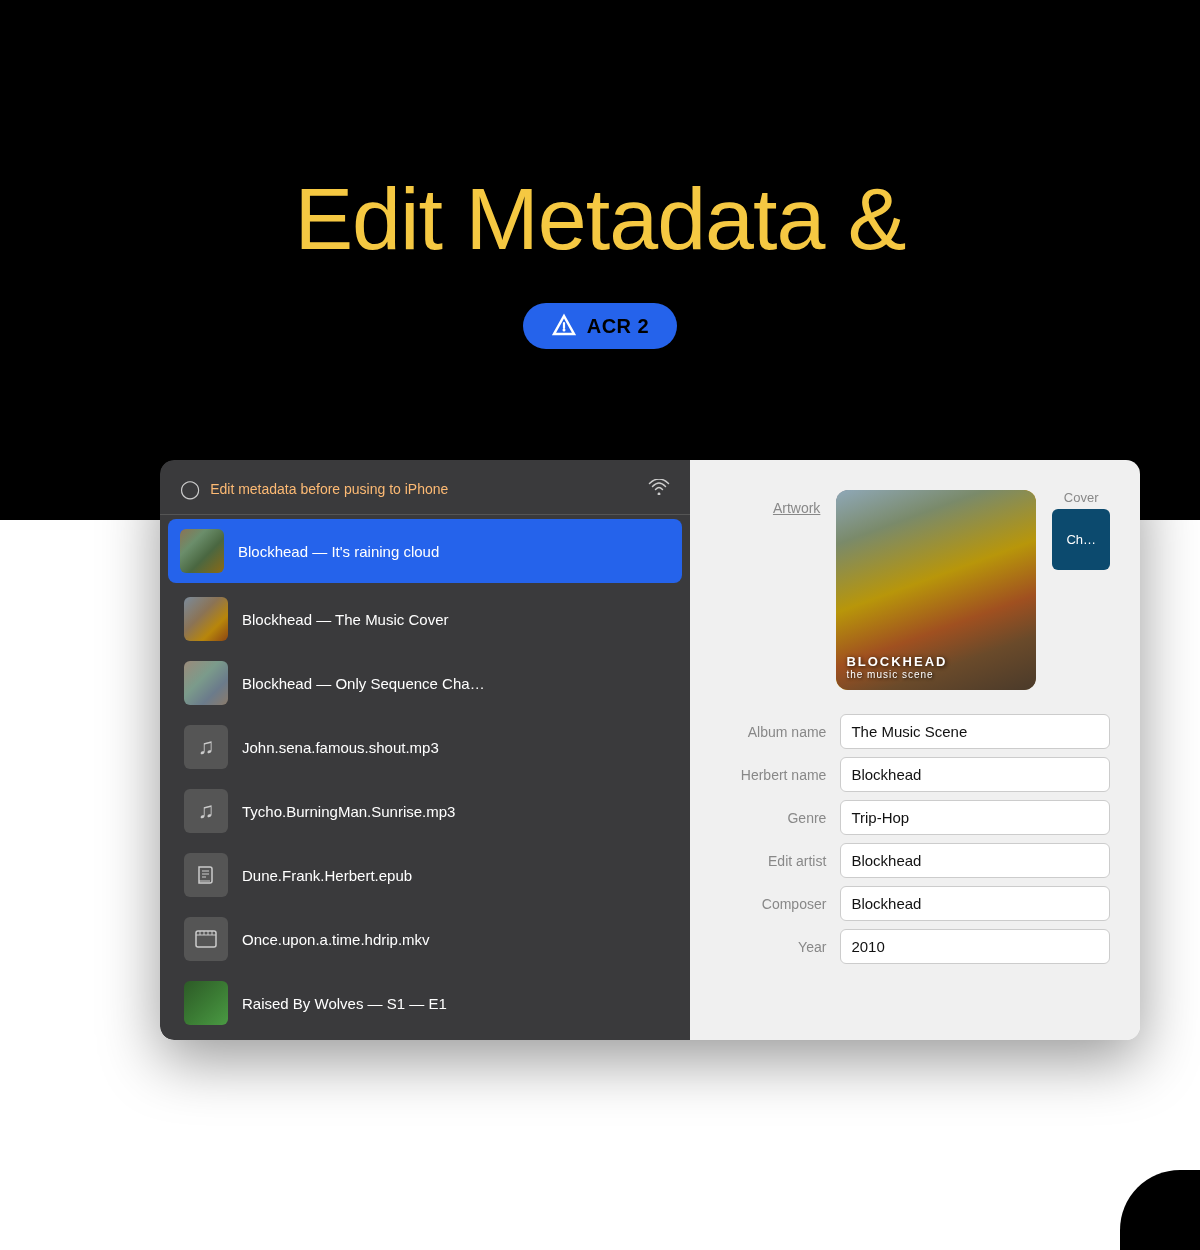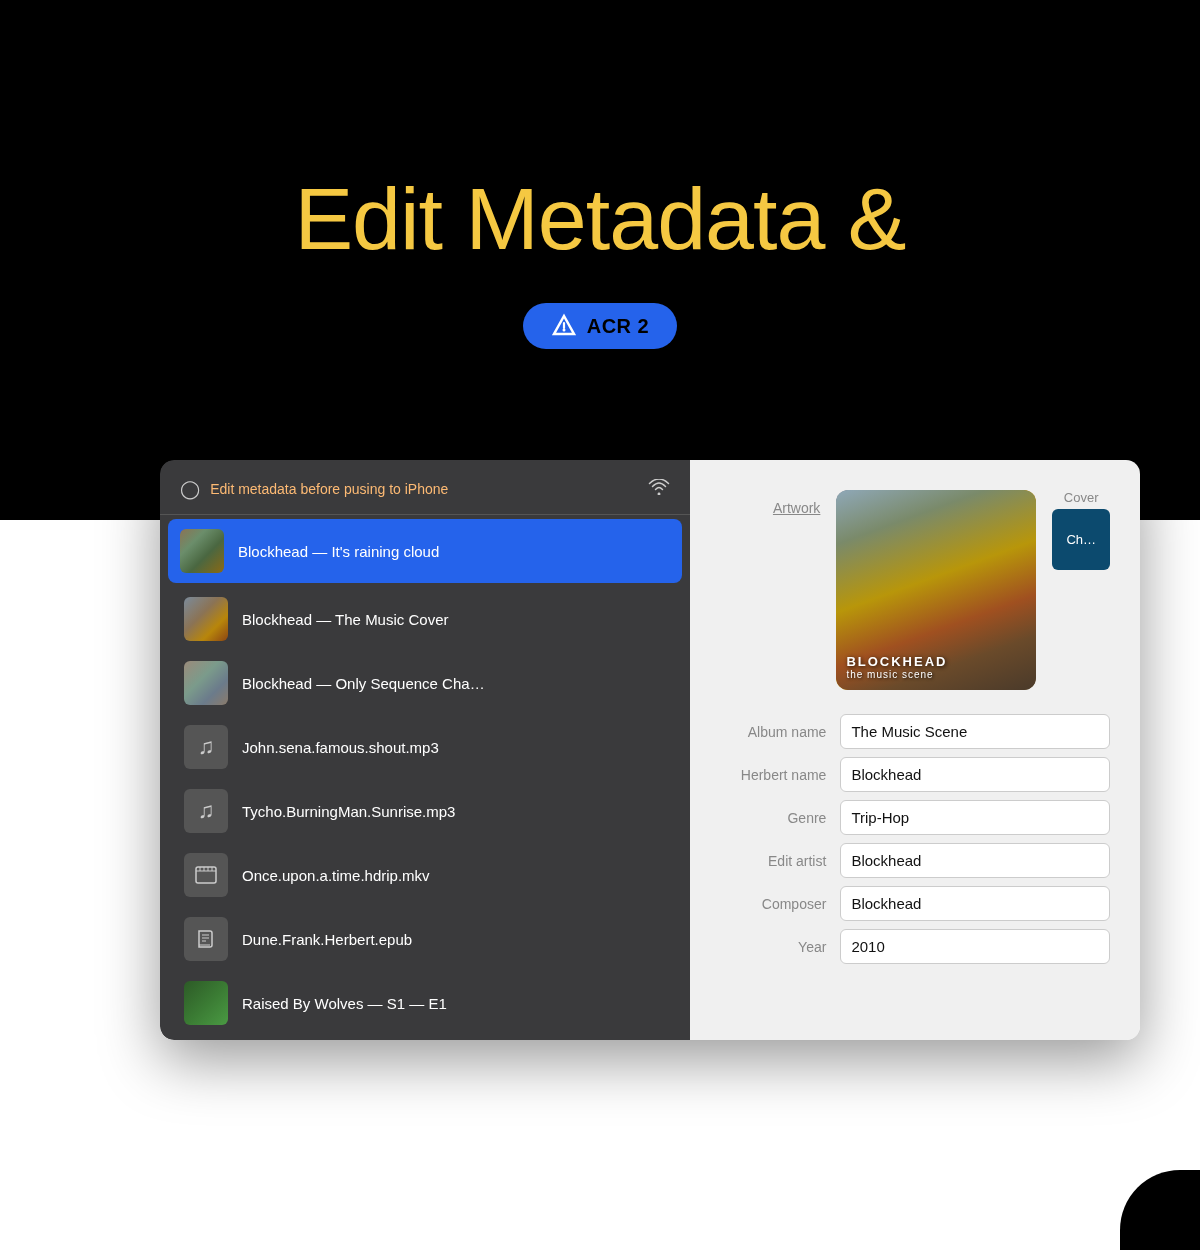--- a/index.html
+++ b/index.html
@@ -328,47 +328,47 @@
         <div class="track-thumb-music">♫</div>
         <span class="track-name">John.sena.famous.shout.mp3</span>
       </div>
 
       <div class="track-item">
         <div class="track-thumb-music">♫</div>
         <span class="track-name">Tycho.BurningMan.Sunrise.mp3</span>
       </div>
 
       <div class="track-item">
+        <div class="track-thumb-book">
+          <svg width="20" height="20" viewBox="0 0 20 20" fill="none">
+            <path d="M3 2h11a2 2 0 0 1 2 2v12a2 2 0 0 1-2 2H3V2Z" stroke="#ccc" stroke-width="1.5" fill="none"></path>
+            <line x1="3" y1="16" x2="14" y2="16" stroke="#ccc" stroke-width="1"></line>
+            <line x1="6" y1="6" x2="13" y2="6" stroke="#ccc" stroke-width="1"></line>
+            <line x1="6" y1="9" x2="13" y2="9" stroke="#ccc" stroke-width="1"></line>
+            <line x1="6" y1="12" x2="10" y2="12" stroke="#ccc" stroke-width="1"></line>
+          </svg>
+        </div>
+        <span class="track-name">Dune.Frank.Herbert.epub</span>
+      </div>
+
+      <div class="track-item">
         <div class="track-thumb-video">
           <svg width="22" height="18" viewBox="0 0 22 18" fill="none">
             <rect x="1" y="1" width="20" height="16" rx="2" stroke="#ccc" stroke-width="1.5" fill="none"></rect>
             <line x1="1" y1="5" x2="21" y2="5" stroke="#ccc" stroke-width="1"></line>
             <line x1="5" y1="1" x2="5" y2="5" stroke="#ccc" stroke-width="1"></line>
             <line x1="9" y1="1" x2="9" y2="5" stroke="#ccc" stroke-width="1"></line>
             <line x1="13" y1="1" x2="13" y2="5" stroke="#ccc" stroke-width="1"></line>
             <line x1="17" y1="1" x2="17" y2="5" stroke="#ccc" stroke-width="1"></line>
           </svg>
         </div>
         <span class="track-name">Once.upon.a.time.hdrip.mkv</span>
       </div>
 
       <div class="track-item">
-        <div class="track-thumb-book">
-          <svg width="20" height="20" viewBox="0 0 20 20" fill="none">
-            <path d="M3 2h11a2 2 0 0 1 2 2v12a2 2 0 0 1-2 2H3V2Z" stroke="#ccc" stroke-width="1.5" fill="none"></path>
-            <line x1="3" y1="16" x2="14" y2="16" stroke="#ccc" stroke-width="1"></line>
-            <line x1="6" y1="6" x2="13" y2="6" stroke="#ccc" stroke-width="1"></line>
-            <line x1="6" y1="9" x2="13" y2="9" stroke="#ccc" stroke-width="1"></line>
-            <line x1="6" y1="12" x2="10" y2="12" stroke="#ccc" stroke-width="1"></line>
-          </svg>
-        </div>
-        <span class="track-name">Dune.Frank.Herbert.epub</span>
-      </div>
-
-      <div class="track-item">
         <div class="track-thumb art-wolves"></div>
         <span class="track-name">Raised By Wolves — S1 — E1</span>
       </div>
     </div>
   </div>
 
   <div class="right-panel">
 
     <div class="artwork-row">
       <span class="artwork-label">Artwork</span>

